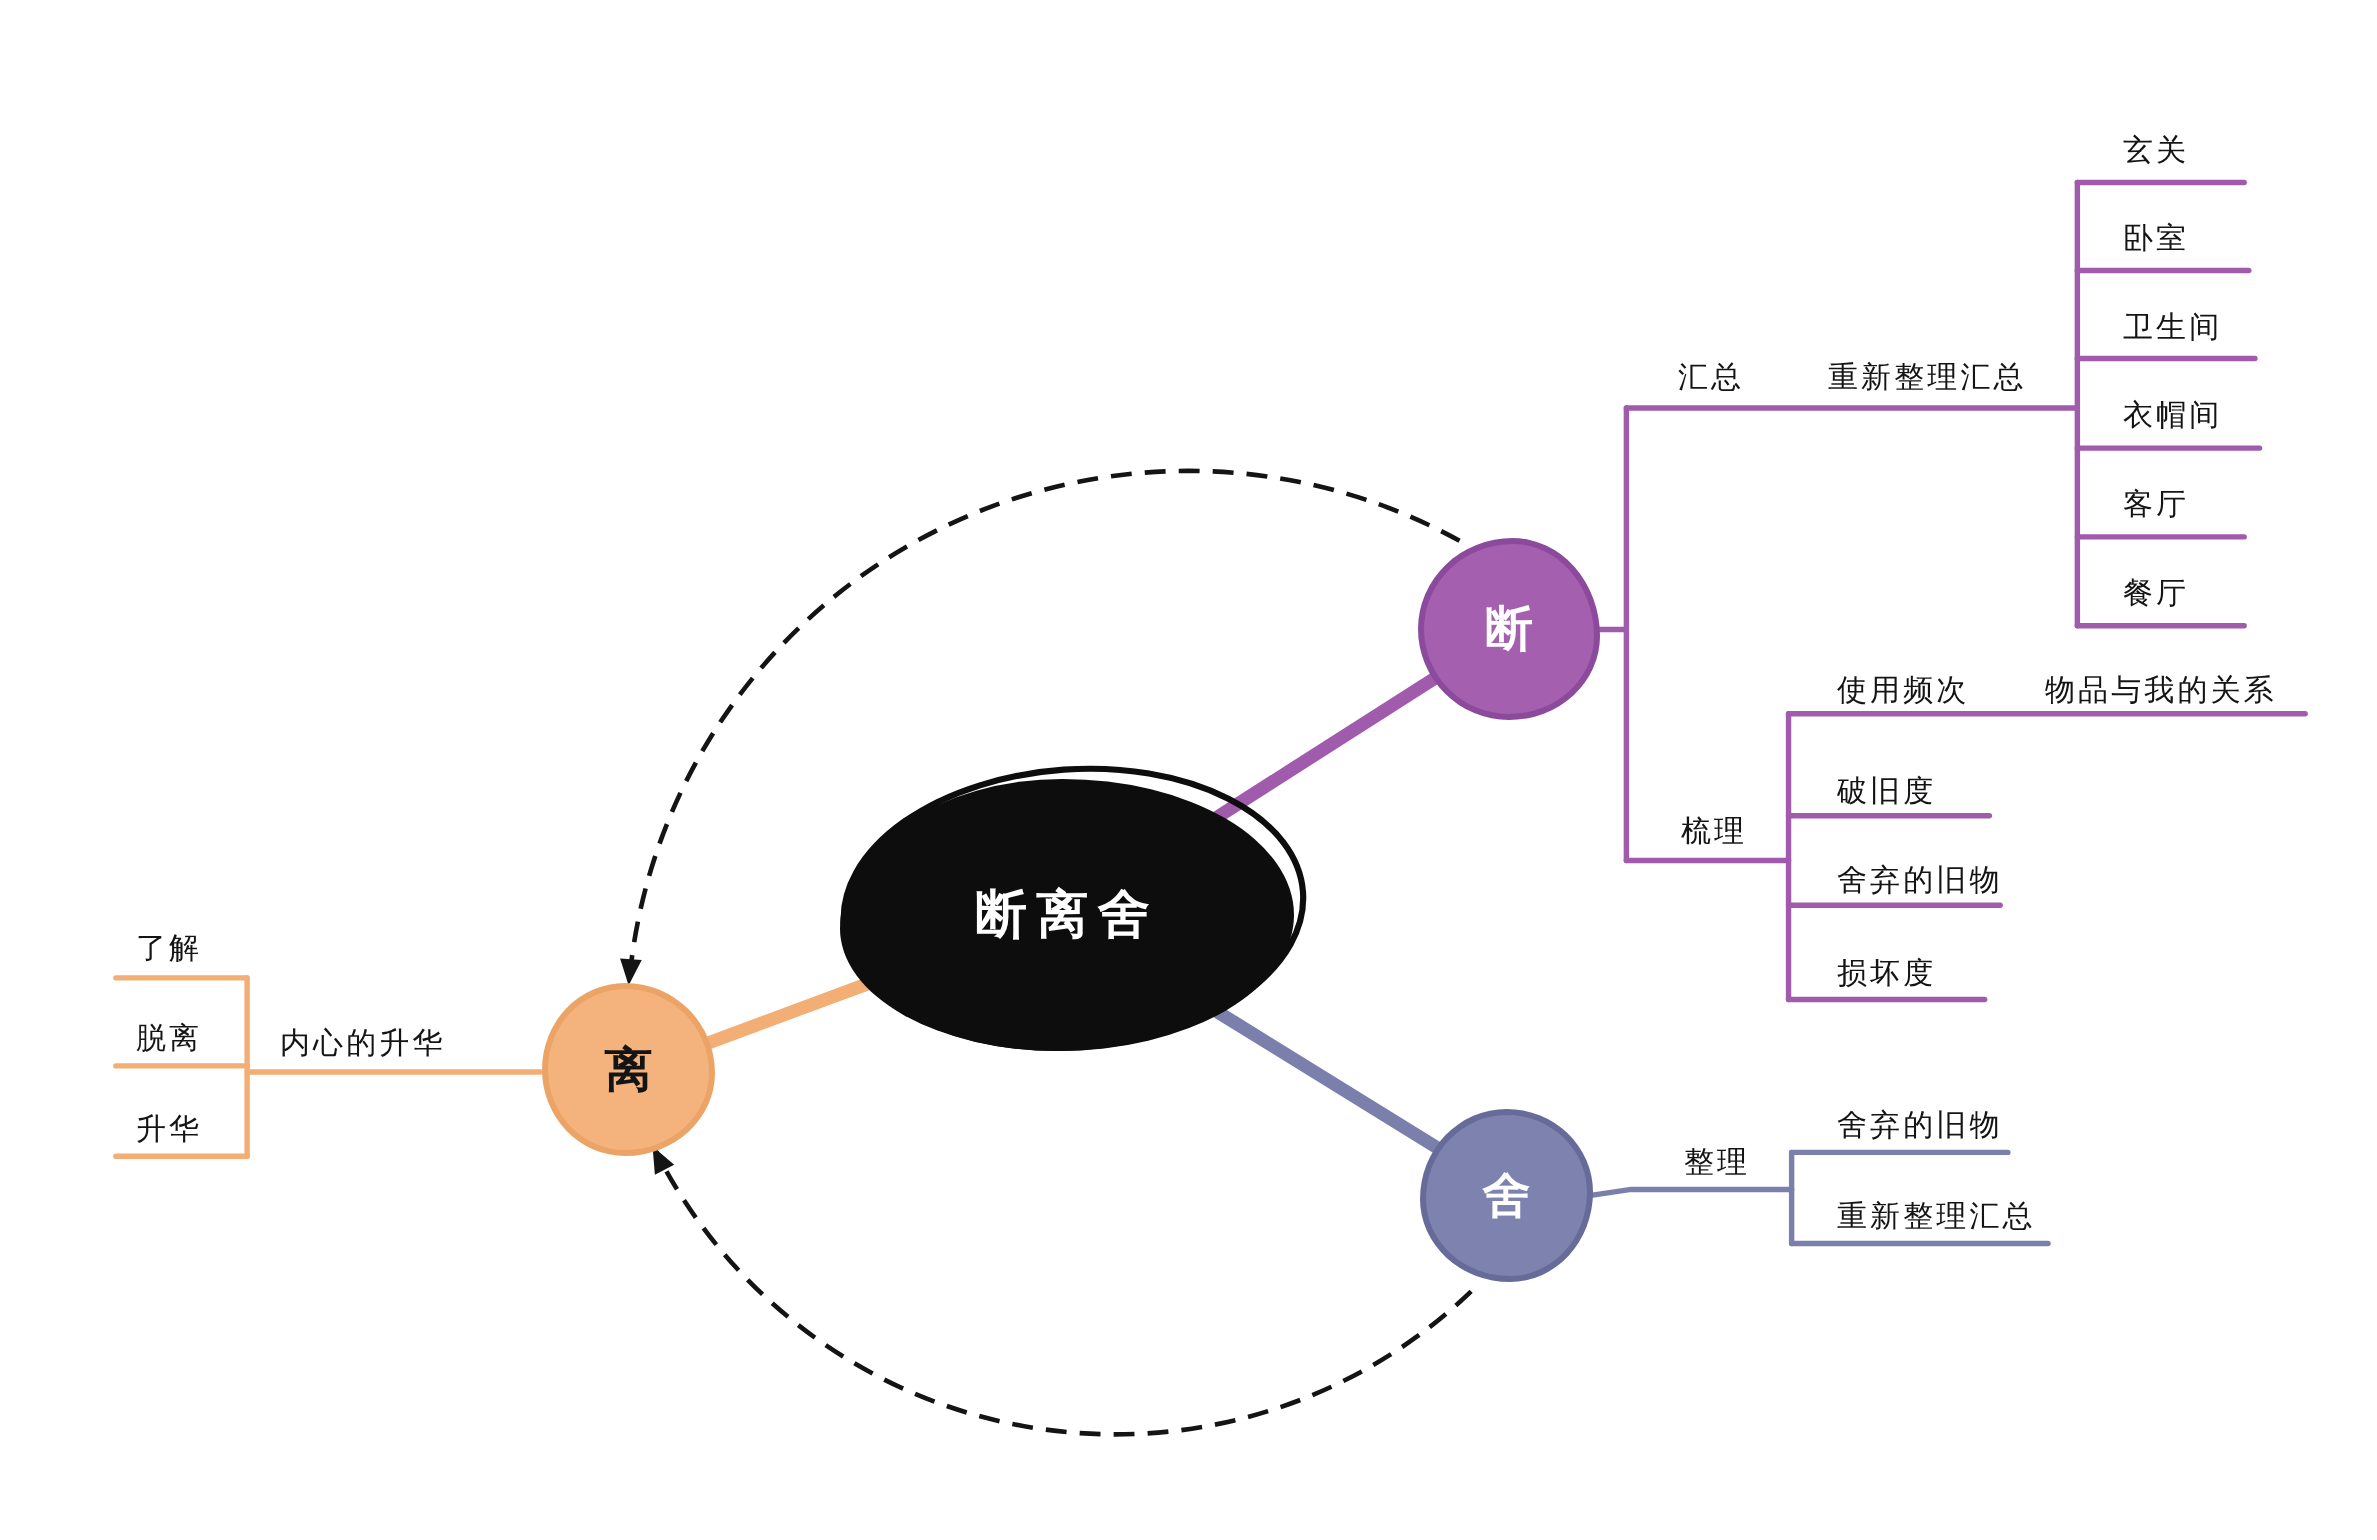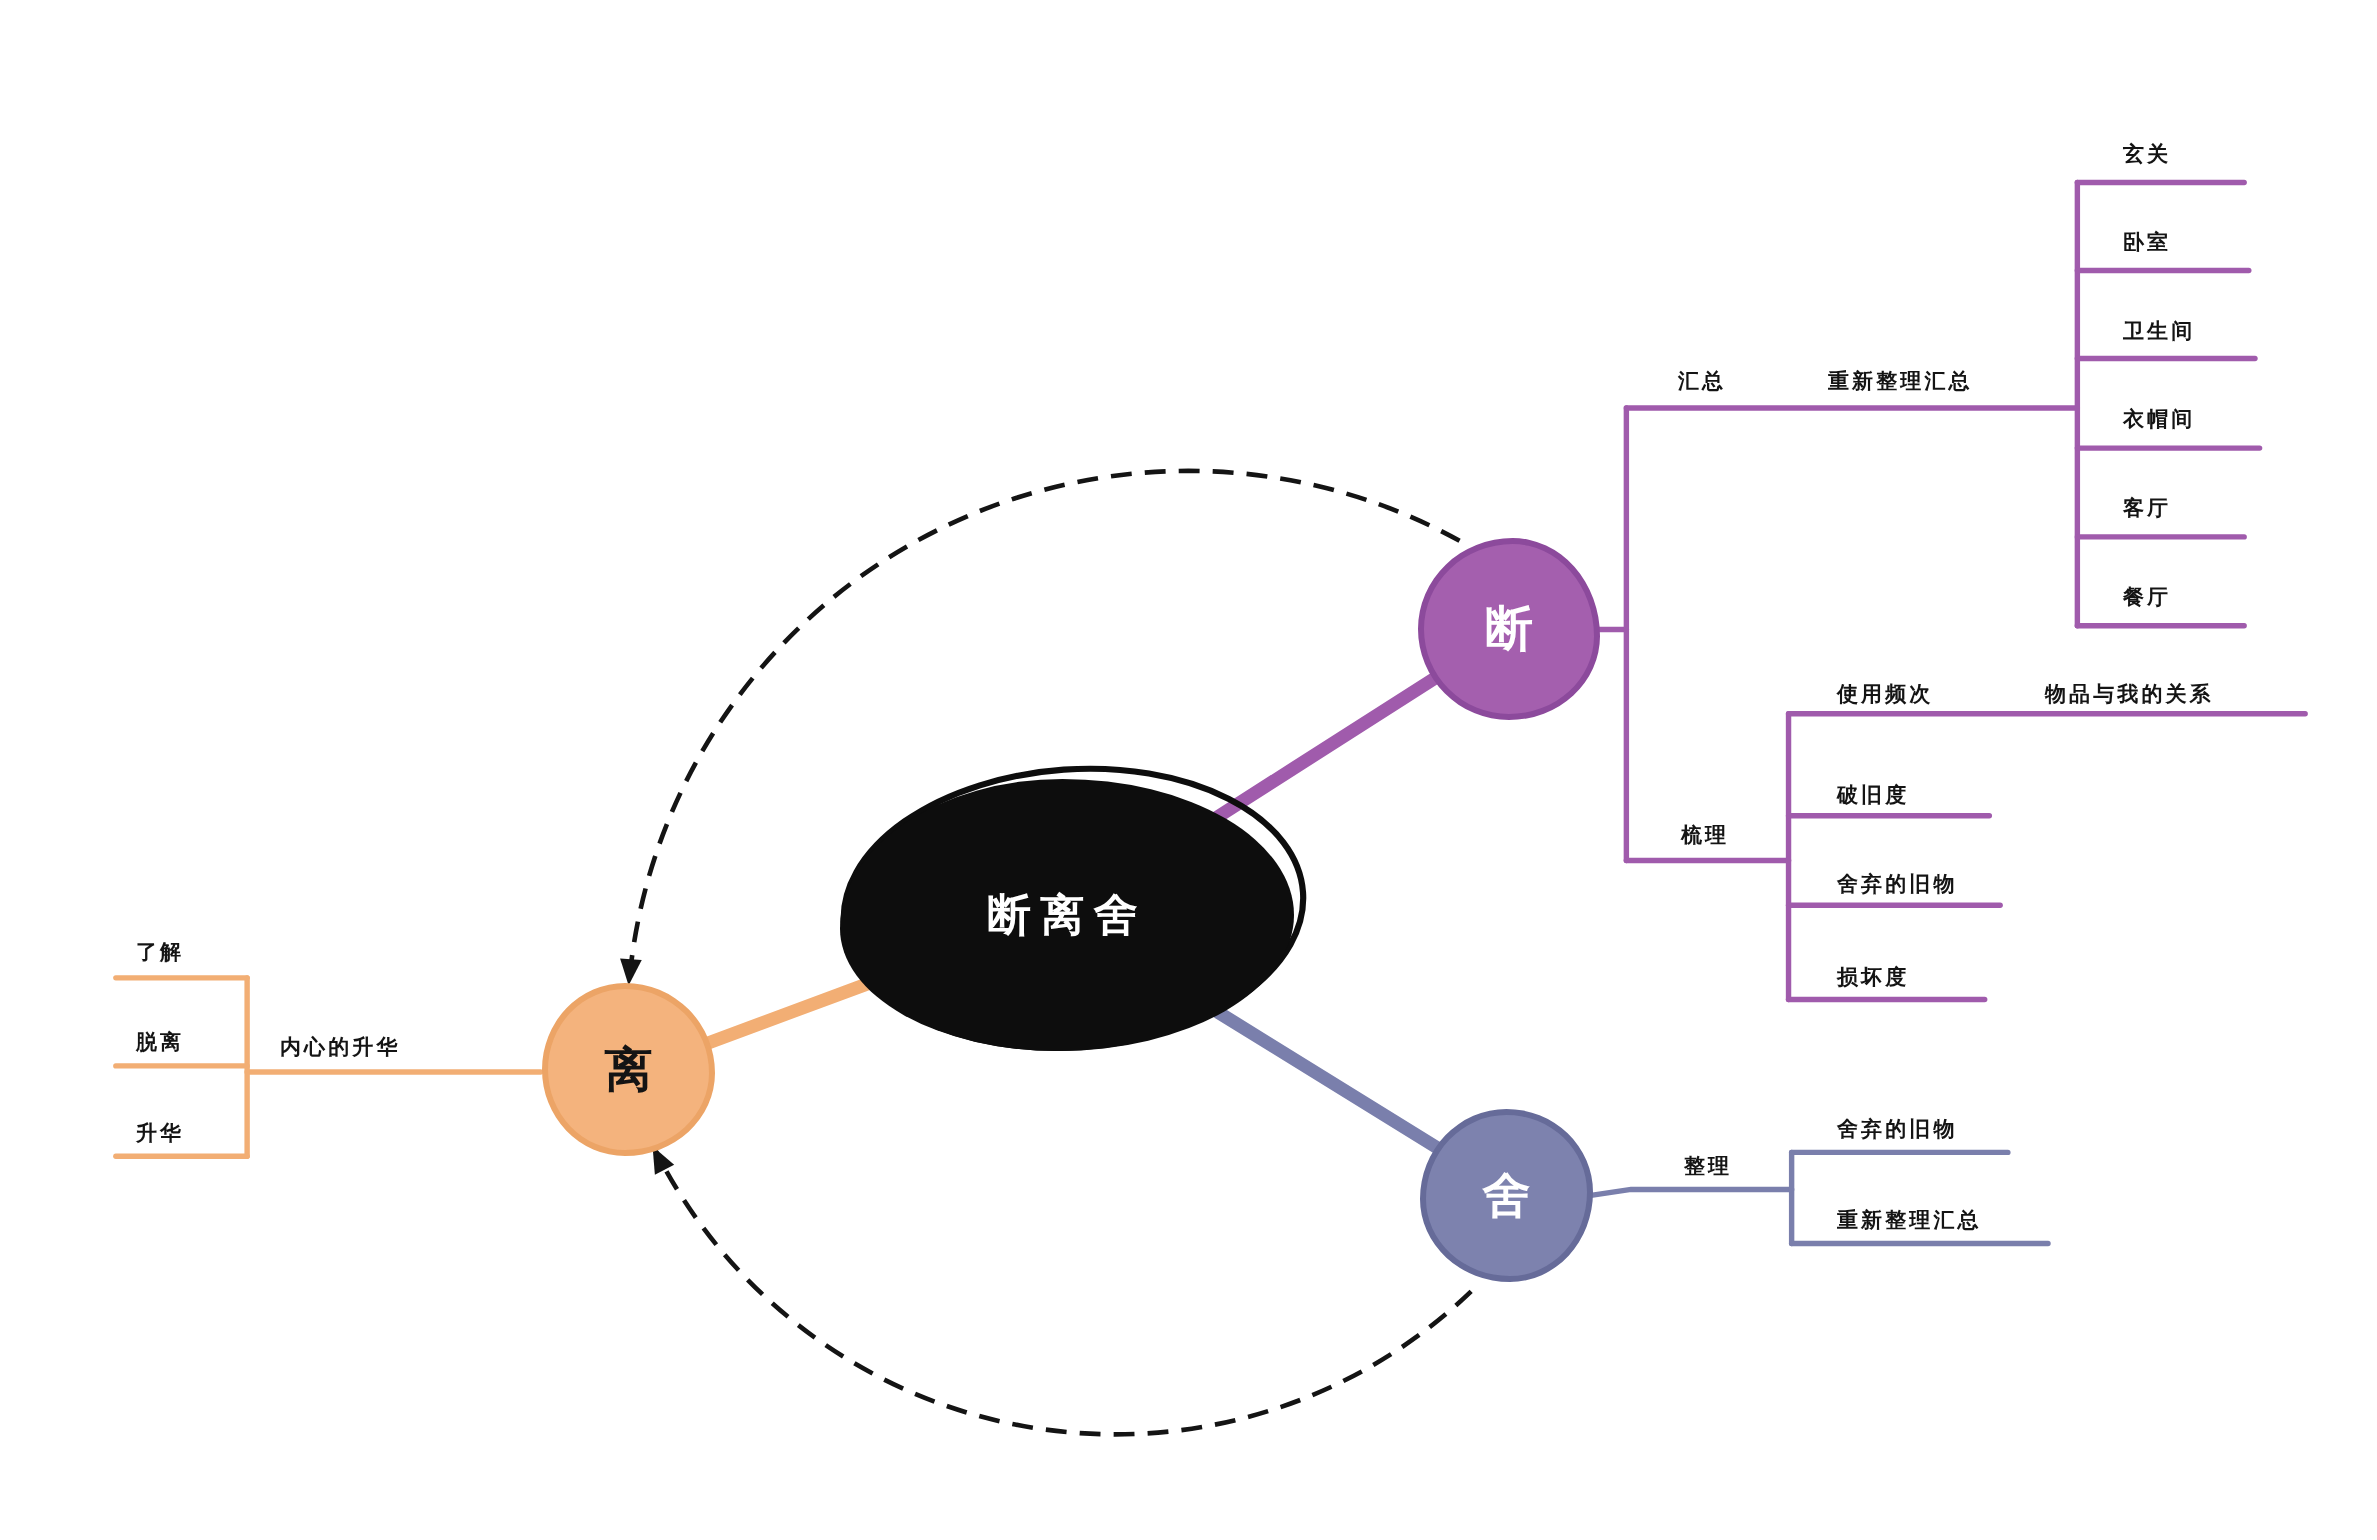--- a/index.html
+++ b/index.html
@@ -27,21 +27,21 @@
     box-sizing: border-box;
     display: flex;
     align-items: center;
     justify-content: center;
     font-weight: 700;
     white-space: nowrap;
   }
   .node.center {
     left: 840px; top: 779px; width: 454px; height: 272px;
     background: #0d0d0d; color: #ffffff;
-    font-size: 44px; letter-spacing: 9.3px;
+    font-size: 52px; letter-spacing: 9.3px;
     border-radius: 49% 51% 52% 48% / 55% 50% 50% 45%;
     z-index: 3;
   }
   .node.duan {
     left: 1418px; top: 538px; width: 182px; height: 182px;
     background: #a45fae; border: 6.2px solid #8c4a9c; color: #ffffff;
     font-size: 48px;
     border-radius: 52% 48% 50% 50% / 50% 54% 46% 50%;
     z-index: 3;
   }
@@ -56,27 +56,26 @@
     left: 542px; top: 983px; width: 173px; height: 173px;
     background: #f4b37d; border: 6.2px solid #eca466; color: #141414;
     font-size: 48px;
     border-radius: 48% 52% 52% 48% / 50% 52% 48% 50%;
     z-index: 3;
   }
 
   
   .label {
     position: absolute;
-    font-size: 21px;
+    font-size: 30px;
     letter-spacing: 3.1px;
-    font-weight: 700;
+    font-weight: 400;
     color: #141414;
     white-space: nowrap;
     z-index: 2;
-    margin-top: 10px;
   }
 </style>
 </head>
 <body>
 
 <div class="canvas">
 
   <svg class="wires" width="2377" height="1541" viewBox="0 0 3078 1995">
 
     <path d="M 1890 700 A 727 727 0 0 0 815 1268" class="dash"></path>

